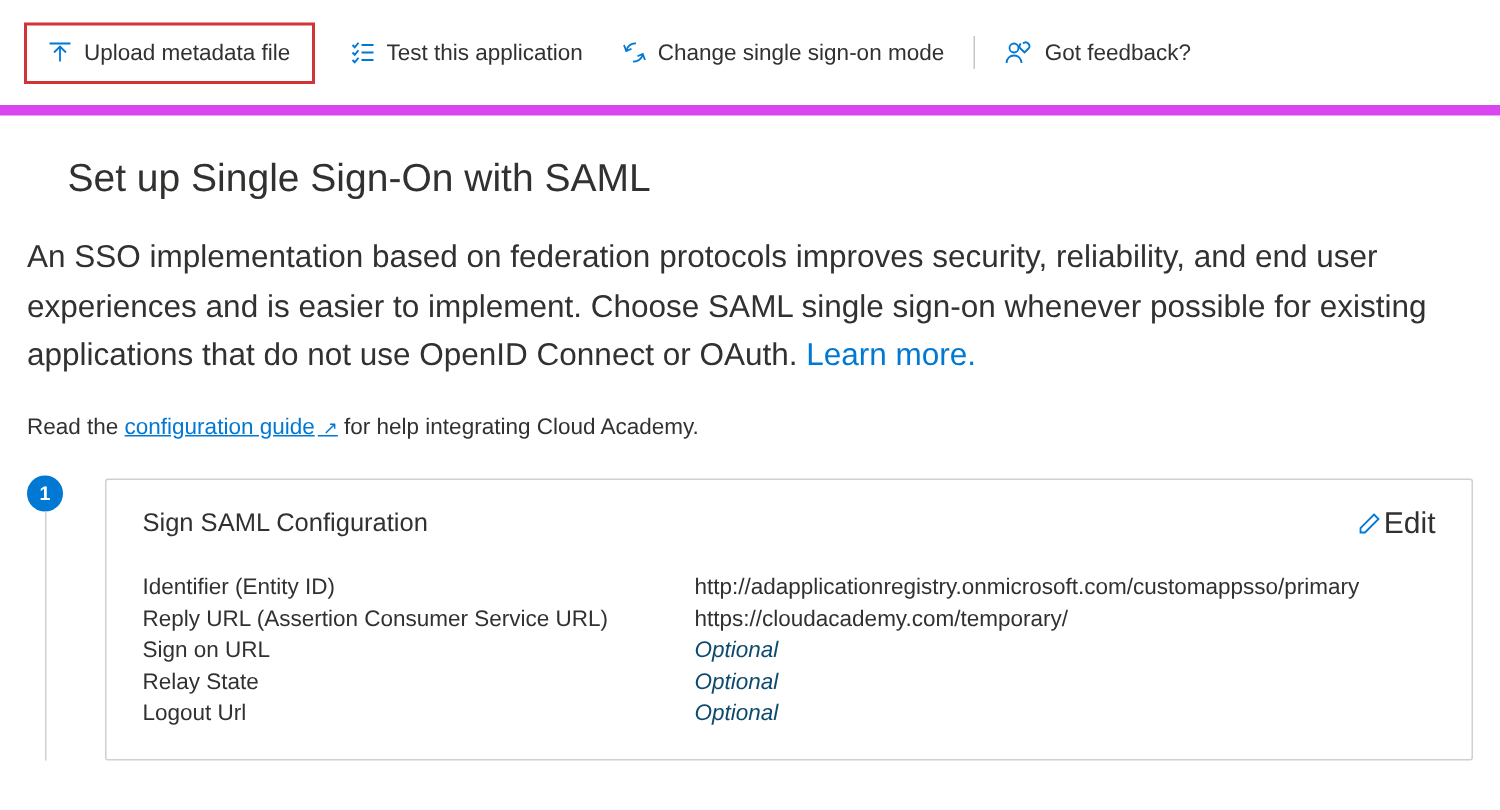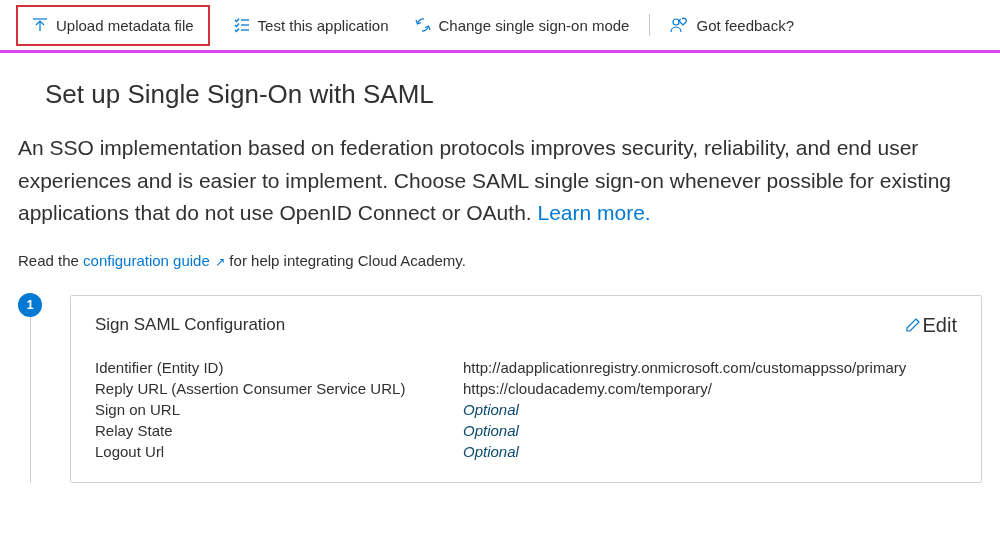--- a/index.html
+++ b/index.html
@@ -6,22 +6,22 @@
     body {
       font-family: 'Segoe UI', -apple-system, sans-serif;
       font-size: 14px;
       color: #323130;
       background: #fff;
       width: 1000px;
     }
     .toolbar {
       display: flex;
       align-items: center;
-      padding: 14px 18px;
-      border-bottom: 3px solid #d946ef;
+      padding: 24px 18px;
+      border-bottom: 7px solid #d946ef;
       gap: 26px;
     }
     .toolbar-item {
       display: inline-flex;
       align-items: center;
       gap: 8px;
       font-size: 15px;
       color: #323130;
       cursor: pointer;
     }
@@ -52,21 +52,21 @@
       margin-bottom: 22px;
       margin-left: 27px;
     }
     .intro {
       font-size: 21px;
       line-height: 1.55;
       color: #323130;
       margin-bottom: 22px;
     }
     .link { color: #0078d4; cursor: pointer; }
-    .link.underline { }
+    .link.underline { text-decoration: underline; }
     .guide-row {
       font-size: 15px;
       margin-bottom: 26px;
     }
     .open-ext { font-size: 12px; margin-left: 2px; }
     .step-num {
       width: 24px;
       height: 24px;
       border-radius: 50%;
       background: #0078d4;

